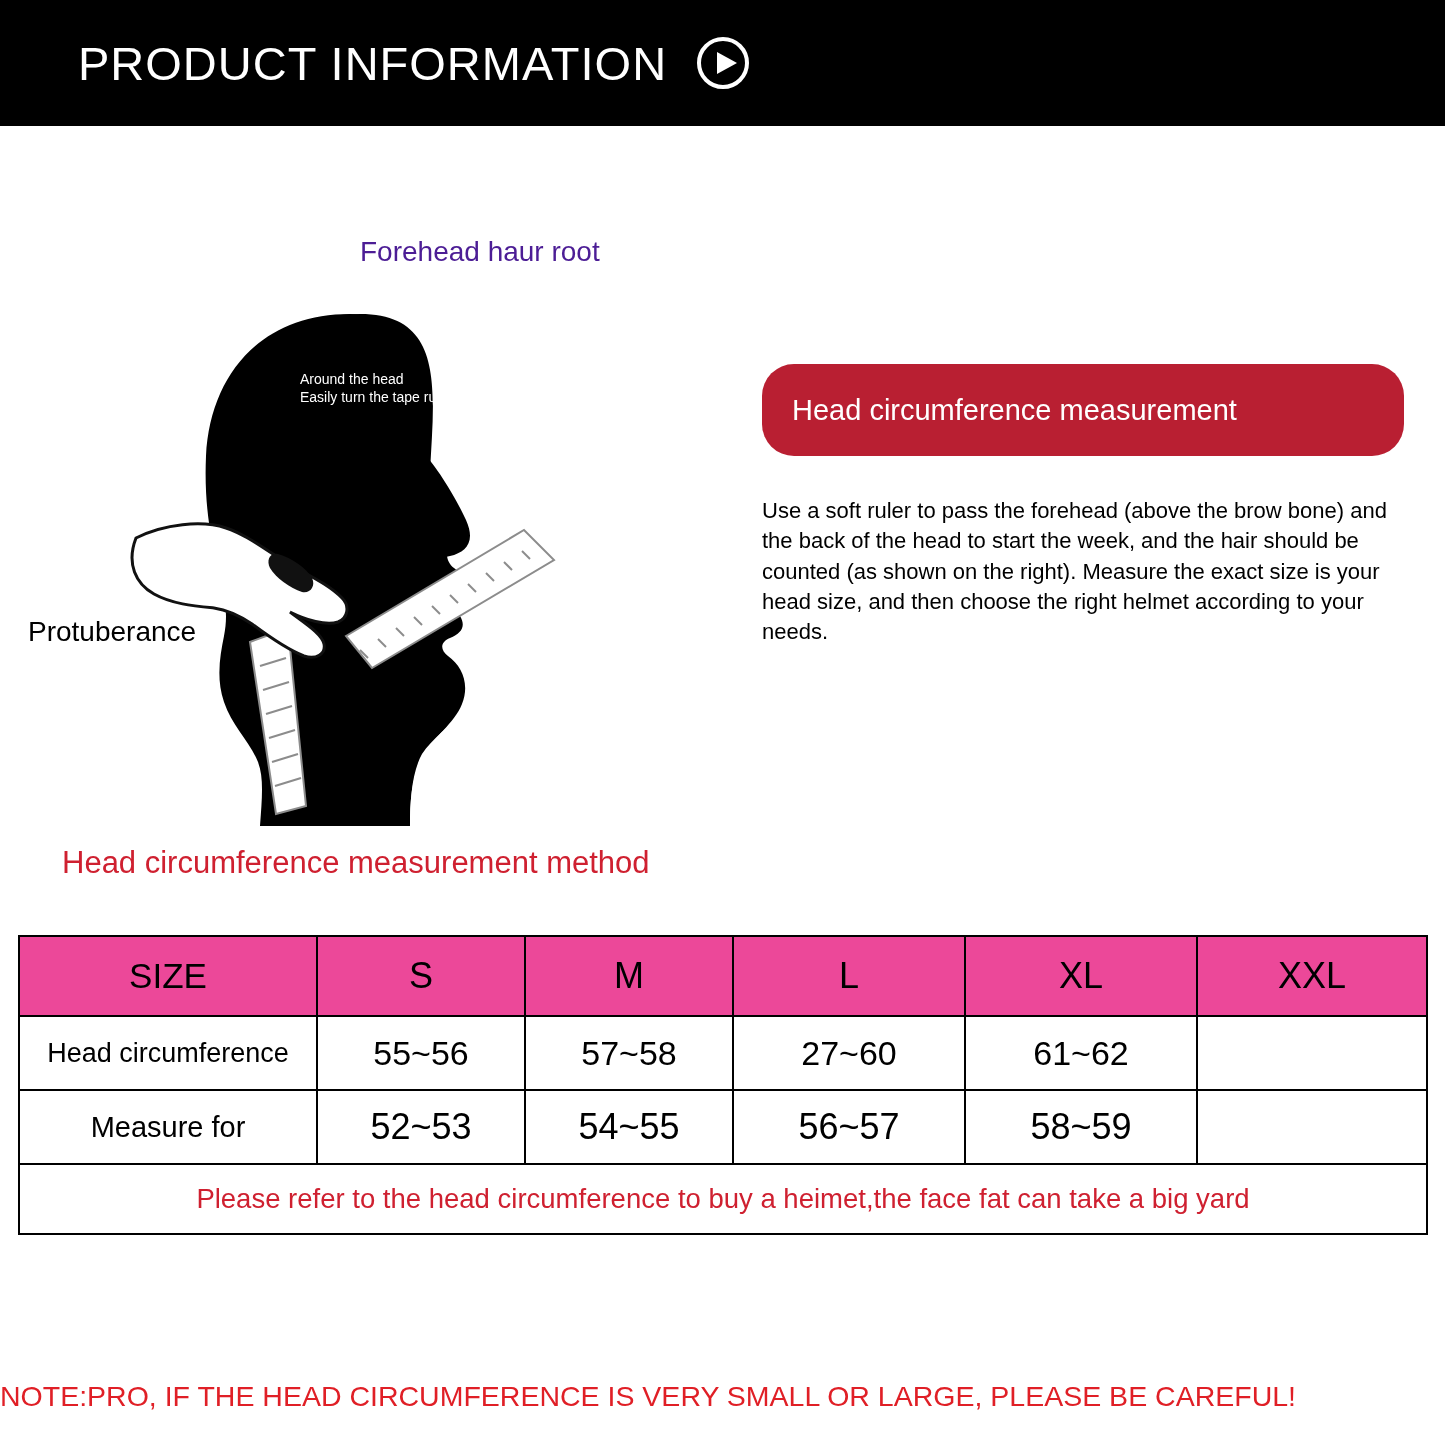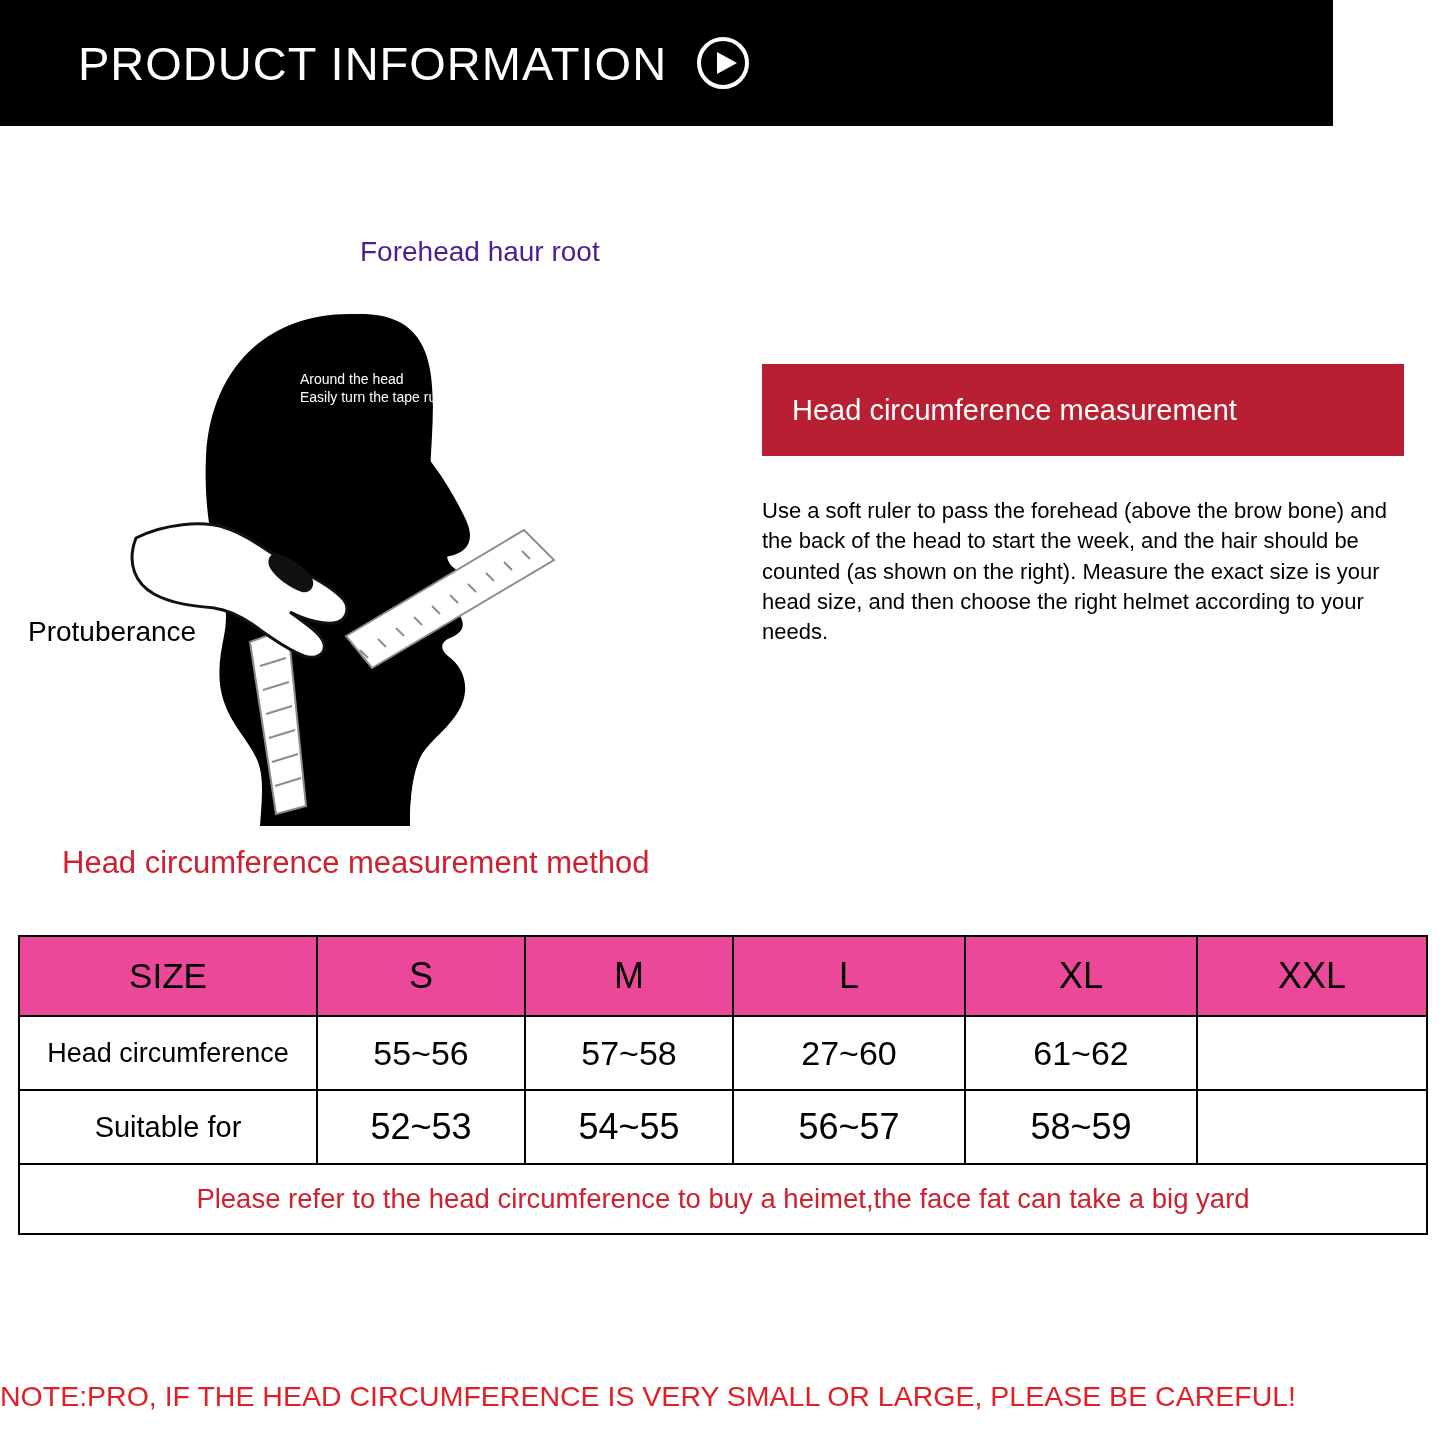--- a/index.html
+++ b/index.html
@@ -18,21 +18,21 @@
     width: 1445px;
     height: 1445px;
     background: #ffffff;
   }
 
   
   .header {
     position: absolute;
     left: 0;
     top: 0;
-    width: 1333px;
+    width: 1445px;
     height: 126px;
     background: #000000;
     display: flex;
     align-items: center;
   }
   .header-title {
     color: #ffffff;
     font-size: 47px;
     letter-spacing: 1px;
     margin-left: 78px;
@@ -95,20 +95,21 @@
   }
   .red-banner {
     background: #b91f32;
     color: #ffffff;
     font-size: 29px;
     padding: 26px 0 26px 30px;
     box-sizing: border-box;
     height: 92px;
     display: flex;
     align-items: center;
+    border-radius: 32px;
   }
   .right-paragraph {
     margin-top: 40px;
     font-size: 22px;
     line-height: 1.38;
     color: #000000;
   }
 
   
   .method-caption {
@@ -337,21 +338,21 @@
       </tr>
       <tr class="row-data">
         <td class="first">Head circumference</td>
         <td>55~56</td>
         <td>57~58</td>
         <td>27~60</td>
         <td>61~62</td>
         <td></td>
       </tr>
       <tr class="row-data2">
-        <td class="first">Suitable for</td>
+        <td class="first">Measure for</td>
         <td>52~53</td>
         <td>54~55</td>
         <td>56~57</td>
         <td>58~59</td>
         <td></td>
       </tr>
       <tr class="row-note">
         <td colspan="6">Please refer to the head circumference to buy a heimet,the face fat can take a big yard</td>
       </tr>
     </tbody>

